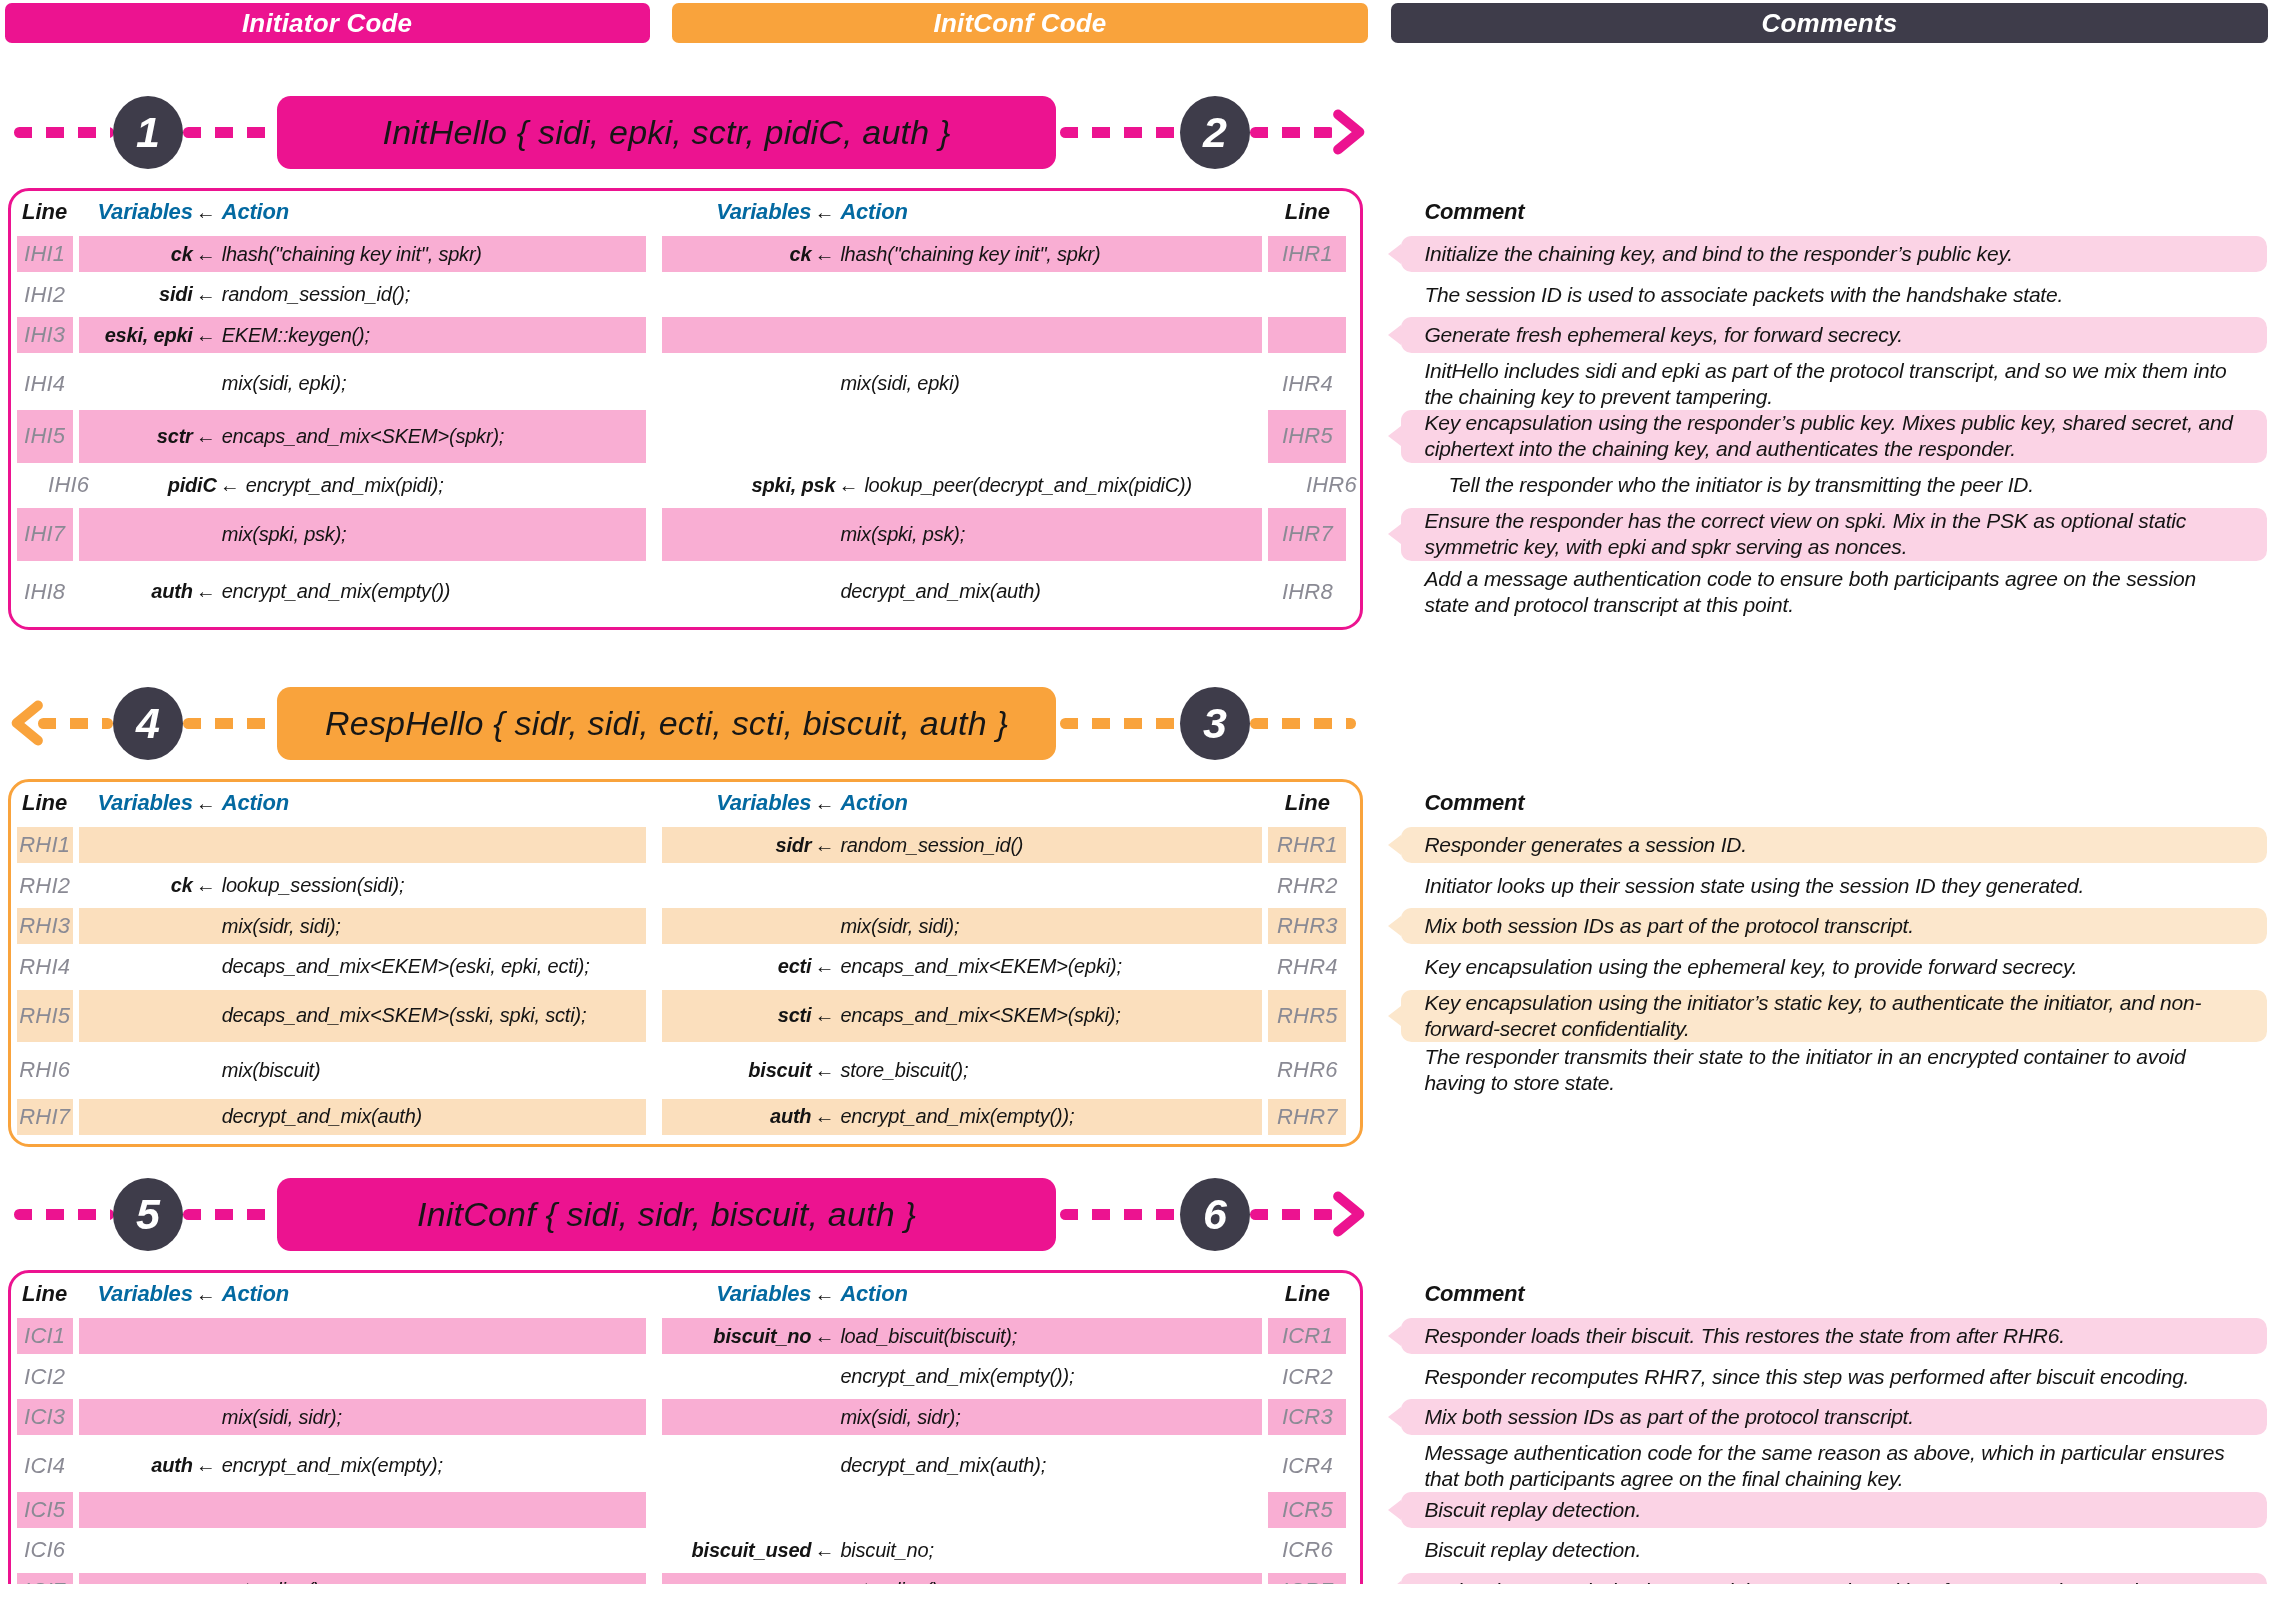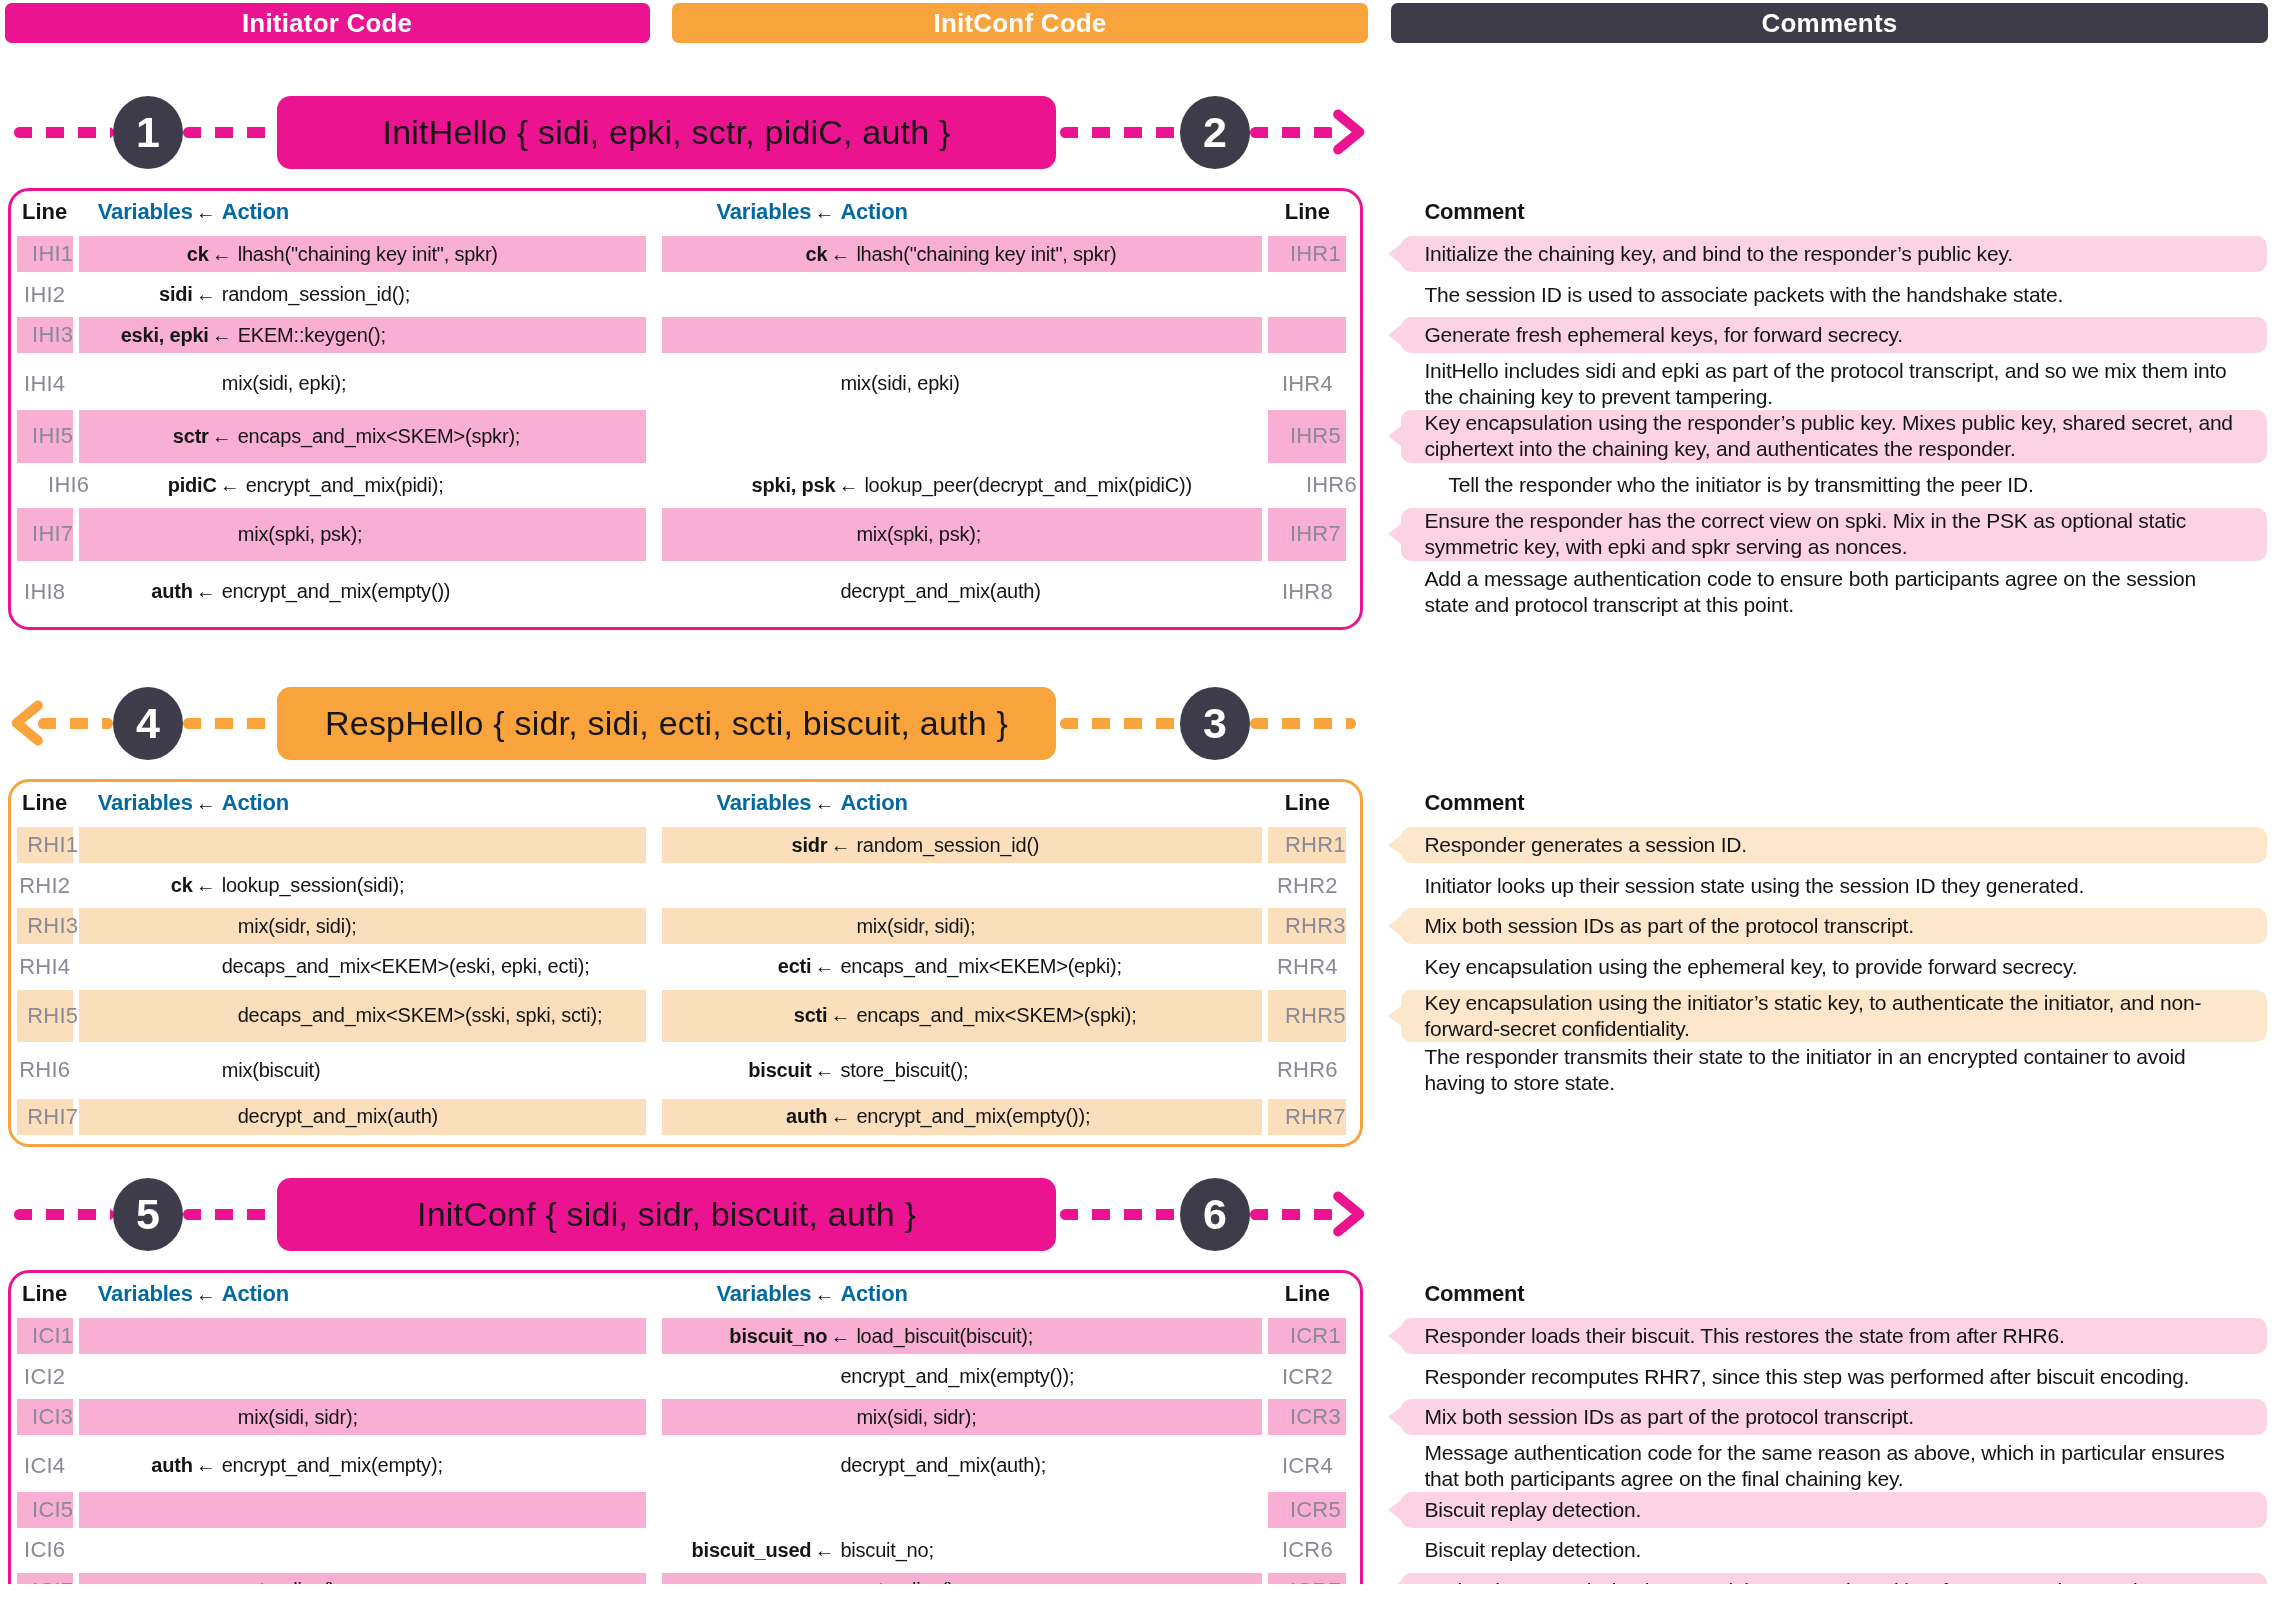--- a/index.html
+++ b/index.html
@@ -1,17 +1,17 @@
 <!DOCTYPE html>
 <html style="--pink: #EC1390; --orange: #F9A33C; --dark: #3E3C4A;font-size:12px"><head>
 <meta charset="utf-8">
 <style>
   html,body{margin:0;padding:0;background:#ffffff;}
   body{font-family:"Liberation Sans","DejaVu Sans",sans-serif;color:#141414;}
-  .canvas{position:relative;width:2273px;height:1584px;background:#fff;overflow:hidden;}
+  .canvas{position:relative;width:2273px;height:1584px;background:#fff;overflow:hidden;font-style:italic;}
 
   
   .topbar{position:absolute;top:3px;height:40px;border-radius:6.8px;
           display:flex;align-items:center;justify-content:center;
           color:#fff;font-size:26px;font-weight:600;letter-spacing:0.2px;}
   .topbar.pink{left:4.6px;width:645px;background:var(--pink);}
   .topbar.orange{left:672px;width:696px;background:var(--orange);}
   .topbar.dark{left:1391px;width:877px;background:var(--dark);}
 
   
@@ -41,21 +41,21 @@
   .row{display:grid;grid-template-columns:16.7px 56px 6px 567px 16.7px 600px 6px 78px 55px 866px;
        align-items:stretch;margin-bottom:4.6px;}
   .hrow{height:33px;margin-bottom:7.6px;}
   .cell{display:flex;align-items:center;}
   .lcell{grid-column:2;justify-content:center;}
   .acell{grid-column:4;}
   .rcell{grid-column:6;}
   .rlcell{grid-column:8;justify-content:center;}
   .ccell{grid-column:10;position:relative;padding:0 23px;box-sizing:border-box;
          display:flex;align-items:center;font-size:21px;line-height:26px;letter-spacing:-0.2px;}
-  .shaded .lcell,.shaded .acell,.shaded .rcell,.shaded .rlcell{background:var(--rowbg);padding-left:16px;}
+  .shaded .lcell,.shaded .acell,.shaded .rcell,.shaded .rlcell{background:var(--rowbg);}
   .ccell.bubble{background:var(--bubble);border-radius:10.6px;}
   .ccell.bubble::before{content:"";position:absolute;left:-13px;top:50%;transform:translateY(-50%);
          border-top:10.6px solid transparent;border-bottom:10.6px solid transparent;
          border-right:13.7px solid var(--bubble);}
   .linelabel{color:#8A8A94;font-size:22px;letter-spacing:0.2px;}
   .codecell{display:grid;grid-template-columns:114px 26px auto;align-items:center;width:100%;
             font-size:20px;letter-spacing:-0.2px;}
   .rcell .codecell{grid-template-columns:149px 26px auto;}
   .codevar{font-weight:bold;text-align:right;white-space:nowrap;}
   .codearrow{text-align:center;}

